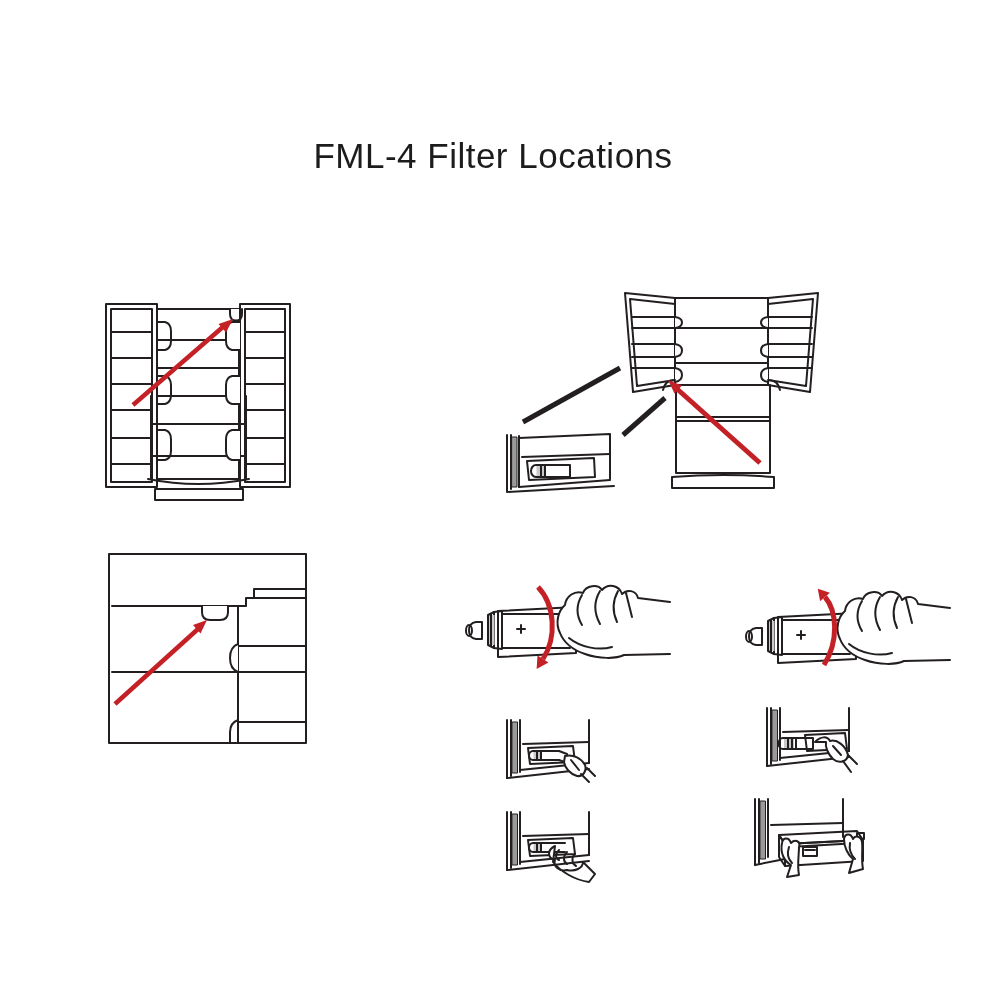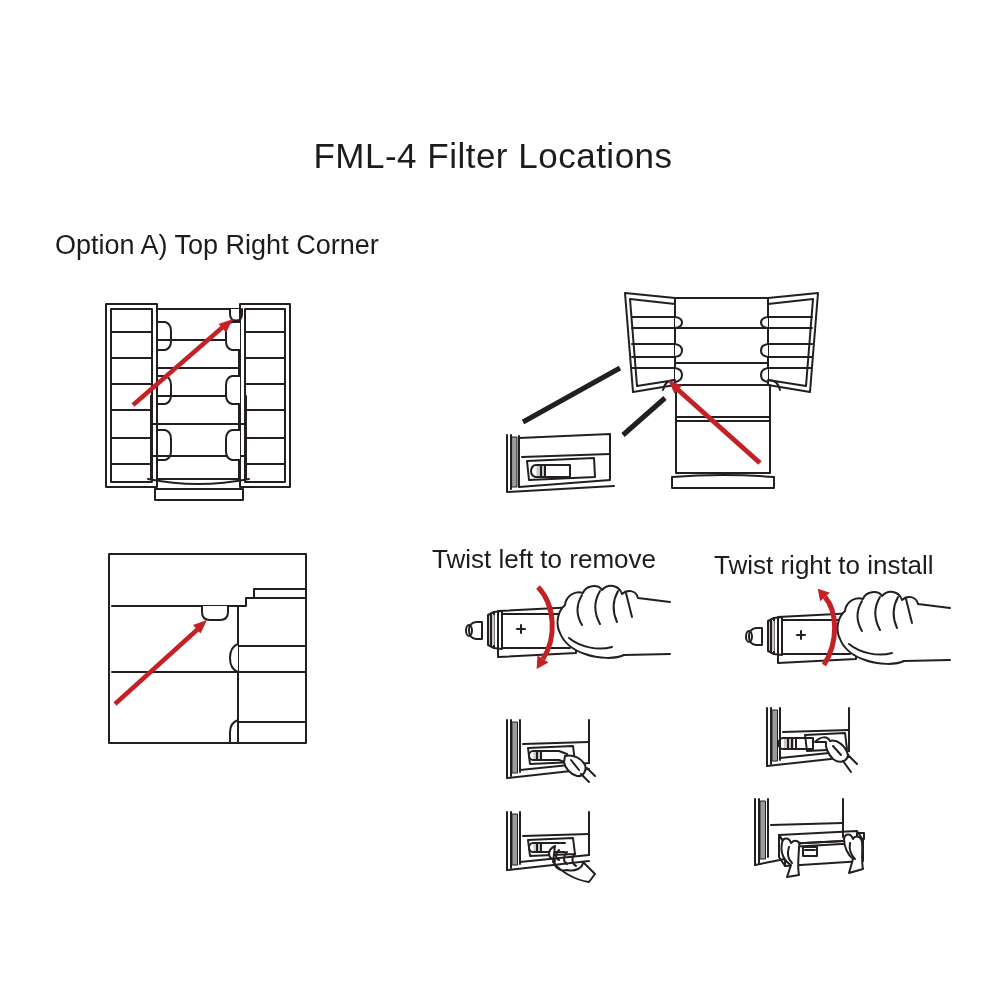--- a/index.html
+++ b/index.html
@@ -43,23 +43,20 @@
   .blk{stroke:var(--line);stroke-width:5;stroke-linecap:butt;}
   .gask{fill:var(--gasket-gray);stroke:var(--line);stroke-width:1;}
   .shade{fill:var(--shade-gray);stroke:none;}
 </style>
 </head>
 <body>
 
 <div class="page">
 
   <div class="title">FML-4 Filter Locations</div>
-  <div class="heading heading-a">Option A) Top Right Corner</div>
-  <div class="twist-label twist-remove">Twist left to remove</div>
-  <div class="twist-label twist-install">Twist right to install</div>
 
   <svg class="illus s-fridge-a" width="210" height="215" viewBox="0 0 210 215">
     <g class="ln">
       <rect x="6" y="12" width="51" height="183"></rect>
       <rect x="11" y="17" width="41" height="173"></rect>
       <path d="M11,40 H52 M11,66 H52 M11,92 H52 M11,118 H52 M11,146 H52 M11,172 H52"></path>
       <path class="lnw" d="M57,30 h8 q6,1.5 6,9 v10 q0,7.5 -6,9 h-8"></path>
       <path class="lnw" d="M57,84 h8 q6,1.5 6,9 v10 q0,7.5 -6,9 h-8"></path>
       <path class="lnw" d="M57,138 h8 q6,1.5 6,9 v12 q0,7.5 -6,9 h-8"></path>
     </g>

